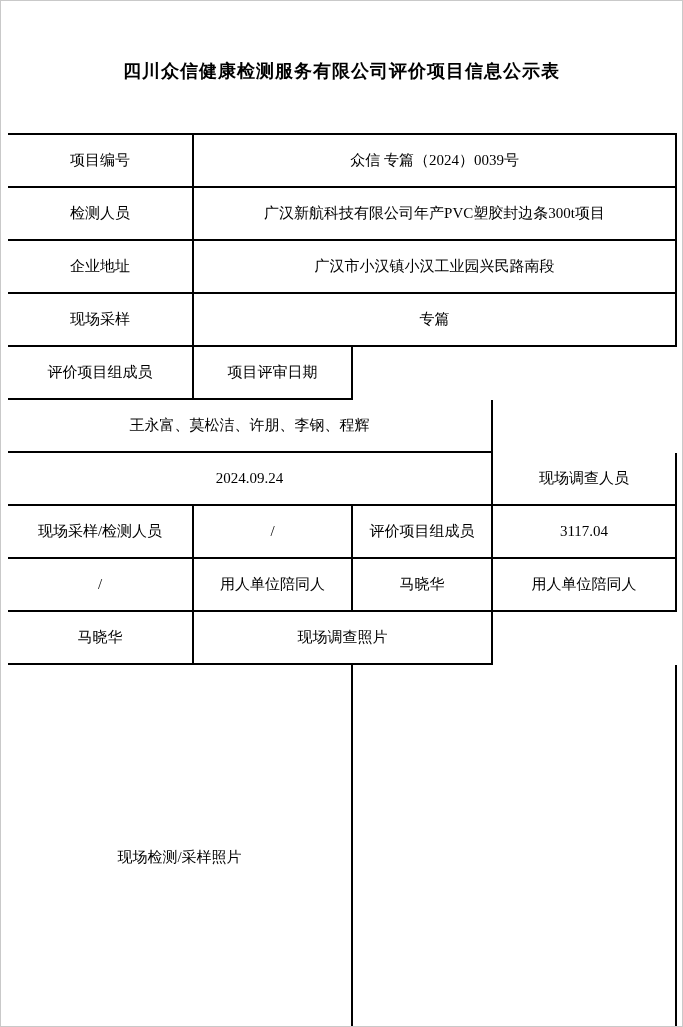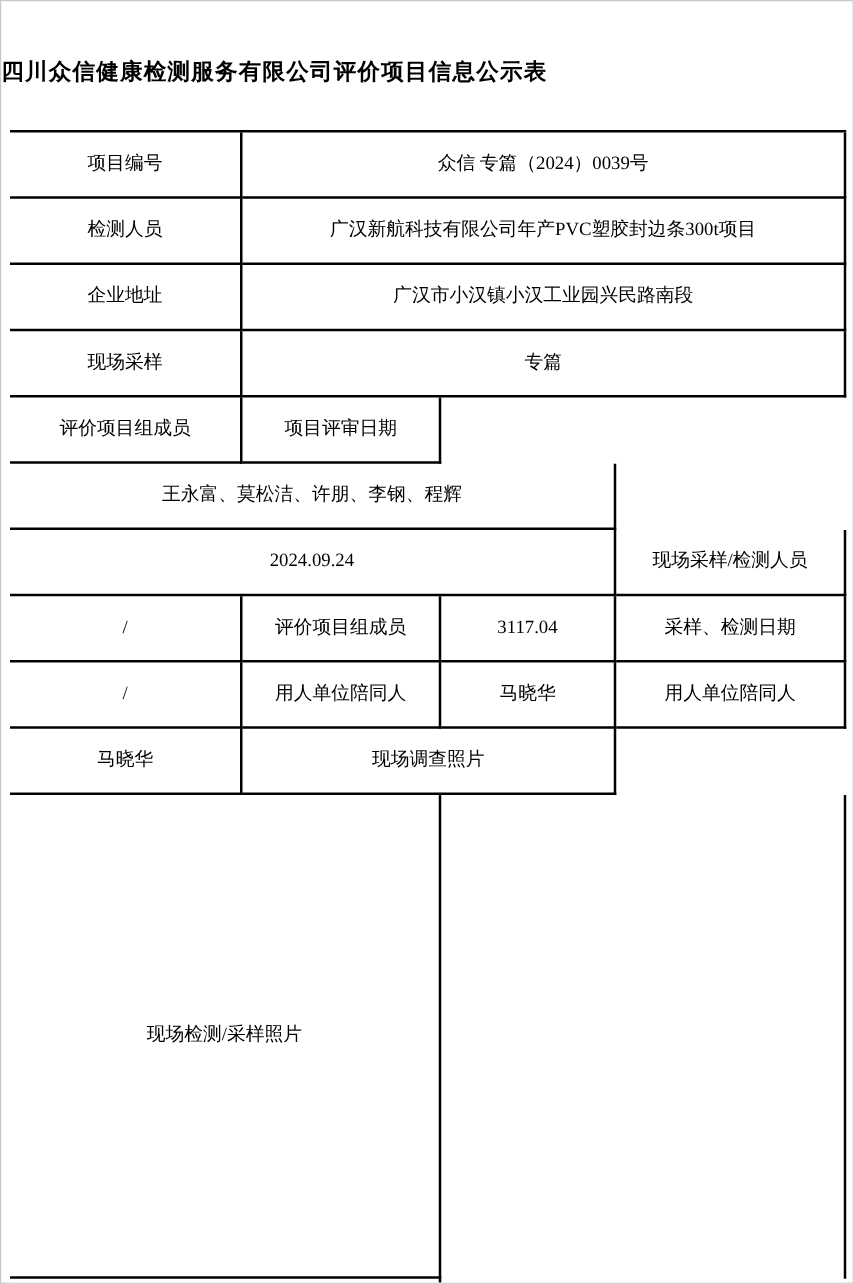--- a/index.html
+++ b/index.html
@@ -6,24 +6,24 @@
   html, body { background: #ffffff; }
   body {
     width: 683px;
     height: 1027px;
     border: 1px solid #c9c9c9;
     font-family: "Liberation Serif", serif;
     color: #000000;
     overflow: hidden;
   }
   .title-band {
-    height: 103px;
+    height: 132px;
     display: flex;
     align-items: center;
-    justify-content: flex-start;
+    justify-content: center;
     padding-top: 8px;
   }
   .doc-title {
     font-family: "Liberation Sans", sans-serif;
     font-size: 18px;
     font-weight: bold;
     letter-spacing: 1px;
     text-align: center;
   }
   .tbl {
@@ -72,26 +72,26 @@
 
   <div class="c">现场采样</div>
   <div class="c span3">专篇</div>
 
   <div class="c">评价项目组成员</div>
   <div class="c">项目评审日期</div>
 
   <div class="c span3">王永富、莫松洁、许朋、李钢、程辉</div>
   <div class="c span3">2024.09.24</div>
 
+  <div class="c">现场调查人员</div>
   <div class="c">现场采样/检测人员</div>
   <div class="c">/</div>
 
   <div class="c">评价项目组成员</div>
   <div class="c">3117.04</div>
-  <div class="c">采样、检测日期</div>
   <div class="c">/</div>
 
   <div class="c">用人单位陪同人</div>
   <div class="c">马晓华</div>
   <div class="c">用人单位陪同人</div>
   <div class="c">马晓华</div>
 
   <div class="c span2">现场调查照片</div>
   <div class="c span2">现场检测/采样照片</div>
 

